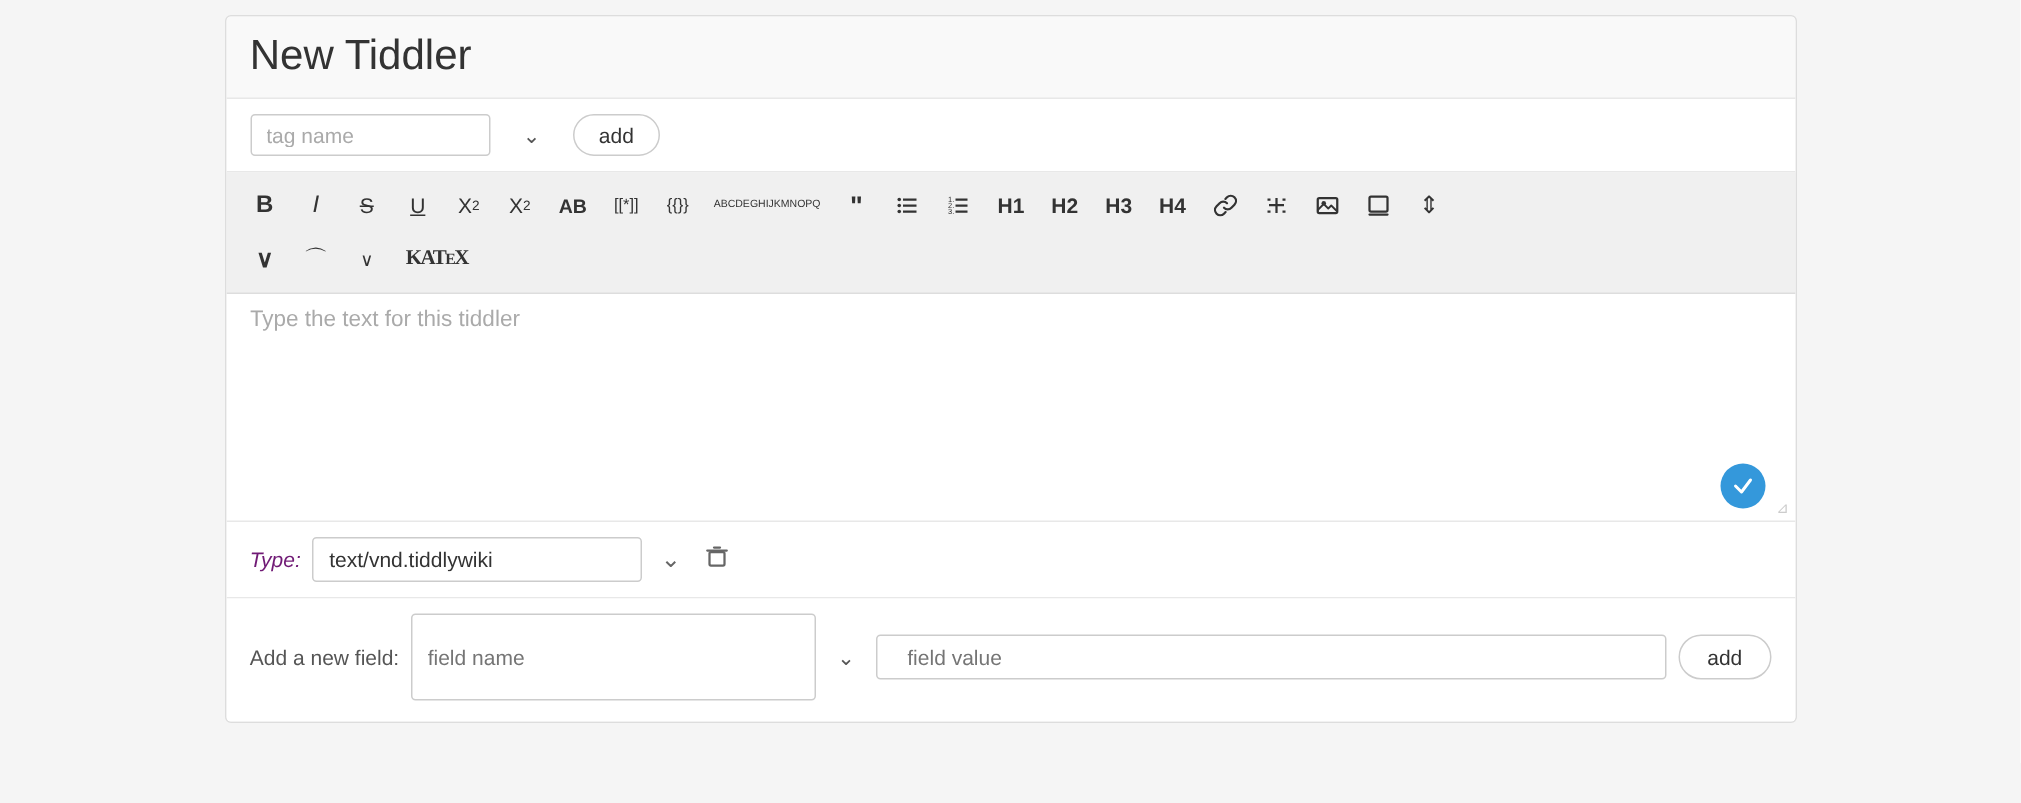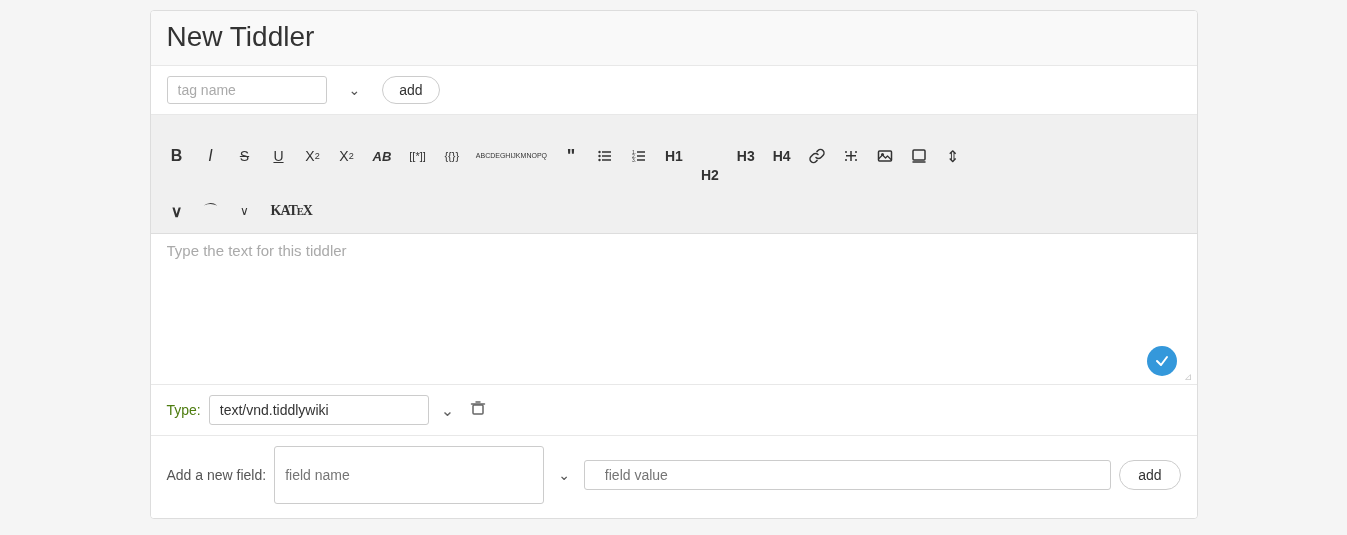--- a/index.html
+++ b/index.html
@@ -150,22 +150,23 @@
     .type-section {
       padding: 10px 16px;
       border-bottom: 1px solid #e8e8e8;
       display: flex;
       align-items: center;
       gap: 8px;
       background: #fff;
     }
     .type-label {
       font-size: 14px;
-      color: #4d7c0f;
+      color: #701a75;
       white-space: nowrap;
+      font-style: italic;
     }
     .type-input {
       border: 1px solid #ccc;
       border-radius: 3px;
       padding: 6px 10px;
       font-size: 14px;
       width: 220px;
       color: #333;
       background: #fff;
       outline: none;
@@ -246,21 +247,21 @@
           <i>I</i>
         </button>
       <button class="tb-btn">
           <s>S</s>
         </button>
       <button class="tb-btn">
           <u>U</u>
         </button>
       <button class="tb-btn">X<span class="sup-text">2</span></button>
       <button class="tb-btn">X<span class="sub-text">2</span></button>
-      <button class="tb-btn" style="font-size:13px;font-weight:bold;font-style:italic;">AB</button>
+      <button class="tb-btn" style="font-size:13px;font-weight:bold;">AB</button>
       <button class="tb-btn" style="font-size:11px;">[[*]]</button>
       <button class="tb-btn" style="font-size:11px;">{{}}</button>
       <button class="tb-btn" style="padding:2px 5px; font-size:7px; line-height:1.2; min-width:34px;">
         <span style="display:block;">ABCDE</span>
         <span style="display:block;">GHIJK</span>
         <span style="display:block;">MNOPQ</span>
       </button>
       <button class="tb-btn" style="font-size:18px; font-weight:bold;">"</button>
       <button class="tb-btn">
         <svg width="16" height="16" viewBox="0 0 16 16">
@@ -276,21 +277,21 @@
         <svg width="16" height="16" viewBox="0 0 16 16">
             <line x1="6" y1="4" x2="14" y2="4" stroke="#333" stroke-width="1.5"></line>
             <line x1="6" y1="8" x2="14" y2="8" stroke="#333" stroke-width="1.5"></line>
             <line x1="6" y1="12" x2="14" y2="12" stroke="#333" stroke-width="1.5"></line>
             <text x="1" y="5.5" font-size="5" fill="#333">1.</text>
             <text x="1" y="9.5" font-size="5" fill="#333">2.</text>
             <text x="1" y="13.5" font-size="5" fill="#333">3.</text>
           </svg>
       </button>
       <button class="tb-btn" style="font-weight:bold;">H1</button>
-      <button class="tb-btn" style="font-weight:bold;margin-top:38px;">H2</button>
+      <button class="tb-btn" style="font-weight:bold;">H2</button>
       <button class="tb-btn" style="font-weight:bold;">H3</button>
       <button class="tb-btn" style="font-weight:bold;">H4</button>
       <button class="tb-btn">
         <svg width="16" height="16" viewBox="0 0 16 16" fill="none">
             <path d="M7 9.5a3.5 3.5 0 0 0 4.95 0l2-2a3.5 3.5 0 0 0-4.95-4.95l-1.07 1.07" stroke="#333" stroke-width="1.5" stroke-linecap="round"></path>
             <path d="M9 6.5a3.5 3.5 0 0 0-4.95 0l-2 2a3.5 3.5 0 0 0 4.95 4.95l1.07-1.07" stroke="#333" stroke-width="1.5" stroke-linecap="round"></path>
           </svg>
       </button>
       <button class="tb-btn">
         <svg width="16" height="16" viewBox="0 0 16 16">

